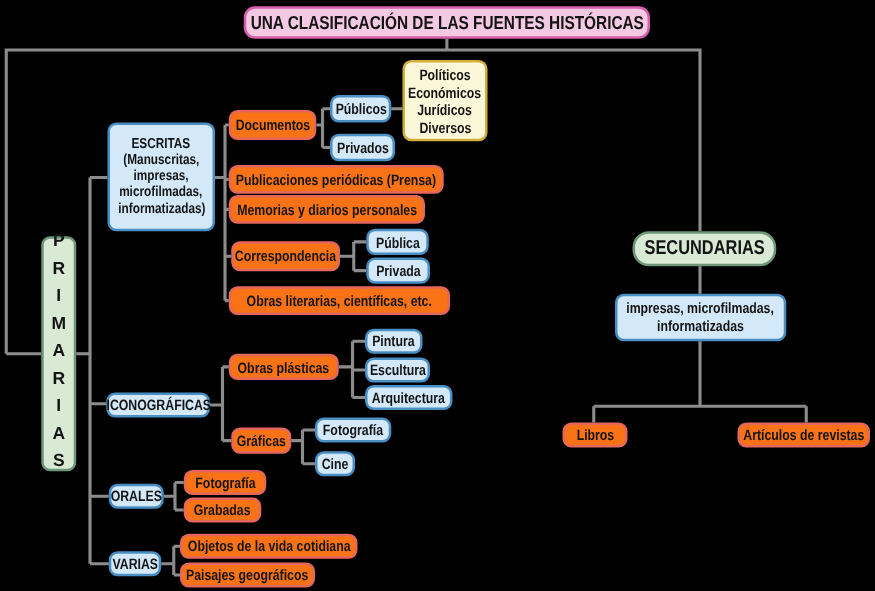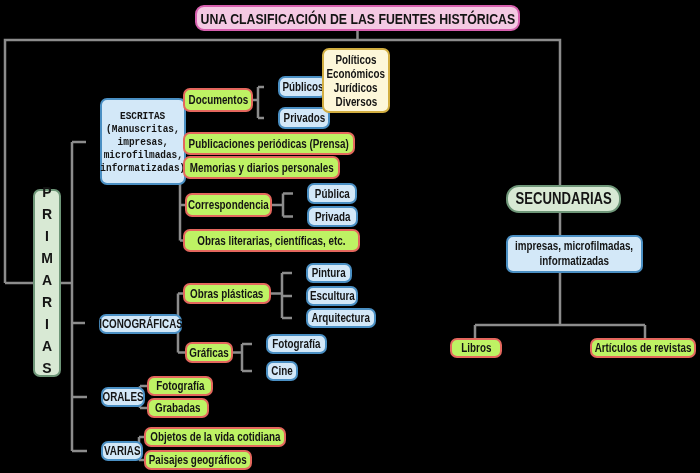--- a/index.html
+++ b/index.html
@@ -8,28 +8,28 @@
     font-family:"Liberation Sans", sans-serif; overflow:hidden;
   }
   svg.wires { position:absolute; left:0; top:0; }
   svg.wires path { stroke:#8c8c8c; stroke-width:2.5; fill:none; }
   .node {
     position:absolute; box-sizing:border-box;
     display:flex; align-items:center; justify-content:center;
     border:2.5px solid; border-radius:7px;
     font-weight:bold; font-size:12px; color:#141414; text-align:left;
   }
-  .pink   { background:#bef264; border-color:#e4675d; }
-  .blue   { background:#d3e8f8; border-color:#4a8fc3;margin-left:14px; }
+  .pink   { background:#f97316; border-color:#e4675d; }
+  .blue   { background:#d3e8f8; border-color:#4a8fc3; }
   .green  { background:#d8e9d4; border-color:#6e9678; }
   .yellow { background:#fdf7d9; border-color:#d2ae41; }
   .titlebox { background:#f4c9e3; border-color:#d75fae; font-size:15px; border-radius:9px; }
   .lbl { display:inline-block; white-space:nowrap; transform:scaleX(0.82); transform-origin:center; }
   .col { flex-direction:column; }
-  .fs11 { font-size:11.5px;font-family:Liberation Mono, monospace; }
+  .fs11 { font-size:11.5px; }
   .lh13 .lbl { line-height:13px; }
   .lh14 .lbl { line-height:14px; }
   .lh15 .lbl { line-height:15px; }
   .fs16 { font-size:16px;border-radius:13px; }
   .vert {
     writing-mode:vertical-lr; text-orientation:upright;
     letter-spacing:6px; font-size:14px; line-height:1;
   }
 </style>
 </head>

